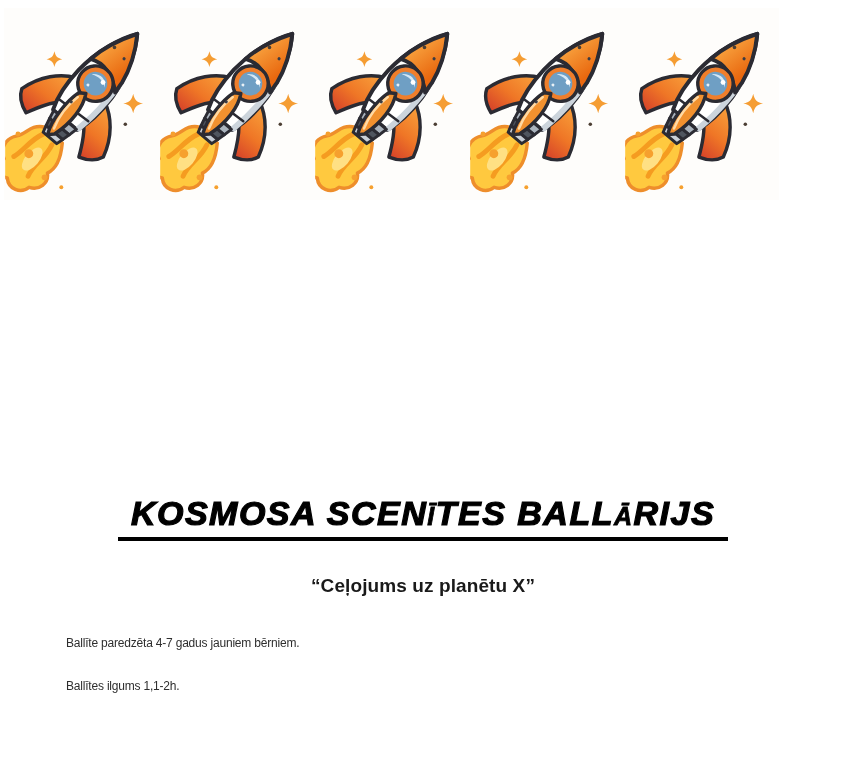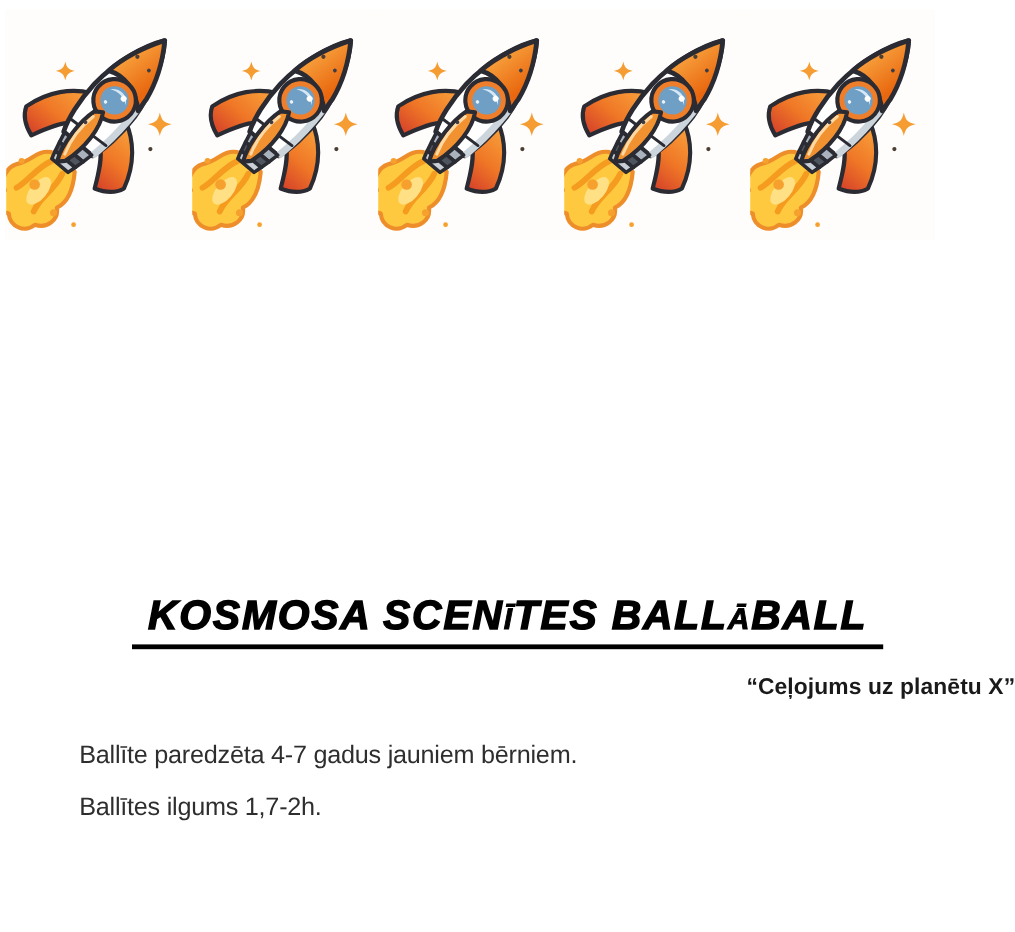--- a/index.html
+++ b/index.html
@@ -41,36 +41,36 @@
     -webkit-text-stroke: 1.2px #000000;
     white-space: nowrap;
   }
   .title .fallback {
     font-size: 25px;
     -webkit-text-stroke: 0.8px #000000;
   }
 
   
   .subtitle {
-    margin: 21px 0 0 0;
-    text-align: right;
+    margin: 34px 0 0 0;
+    text-align: center;
     font-size: 19px;
     font-weight: 700;
     color: #1a1a1a;
     letter-spacing: 0.1px;
   }
 
   
   .body-text {
     margin: 29px 0 0 66px;
     width: 768px;
   }
   .body-text p {
     margin: 0 0 9px 0;
-    font-size: 21px;
+    font-size: 12px;
     line-height: 34px;
     letter-spacing: -0.2px;
     color: #2e2e2e;
   }
 
   .hidden-defs { position: absolute; width: 0; height: 0; overflow: hidden; }
 </style>
 </head>
 <body>
 
@@ -150,23 +150,23 @@
   <svg class="rocket" viewBox="0 0 155 195">
     <use href="#rocket-symbol"></use>
   </svg>
 
   <svg class="rocket" viewBox="0 0 155 195">
     <use href="#rocket-symbol"></use>
   </svg>
 </div>
 
   <div class="title-wrap">
-    <h1 class="title"><span>KOSMOSA SCEN</span><span class="fallback">Ī</span><span>TES BALL</span><span class="fallback">Ā</span><span>BALL</span></h1>
+    <h1 class="title"><span>KOSMOSA SCEN</span><span class="fallback">Ī</span><span>TES BALL</span><span class="fallback">Ā</span><span>RIJS</span></h1>
   </div>
 
   <h2 class="subtitle">“Ceļojums uz planētu X”</h2>
 
   <div class="body-text">
     <p>Ballīte paredzēta 4-7 gadus jauniem bērniem.</p>
-    <p>Ballītes ilgums 1,7-2h.</p>
+    <p>Ballītes ilgums 1,1-2h.</p>
   </div>
 
 </div>
 
 </body></html>

